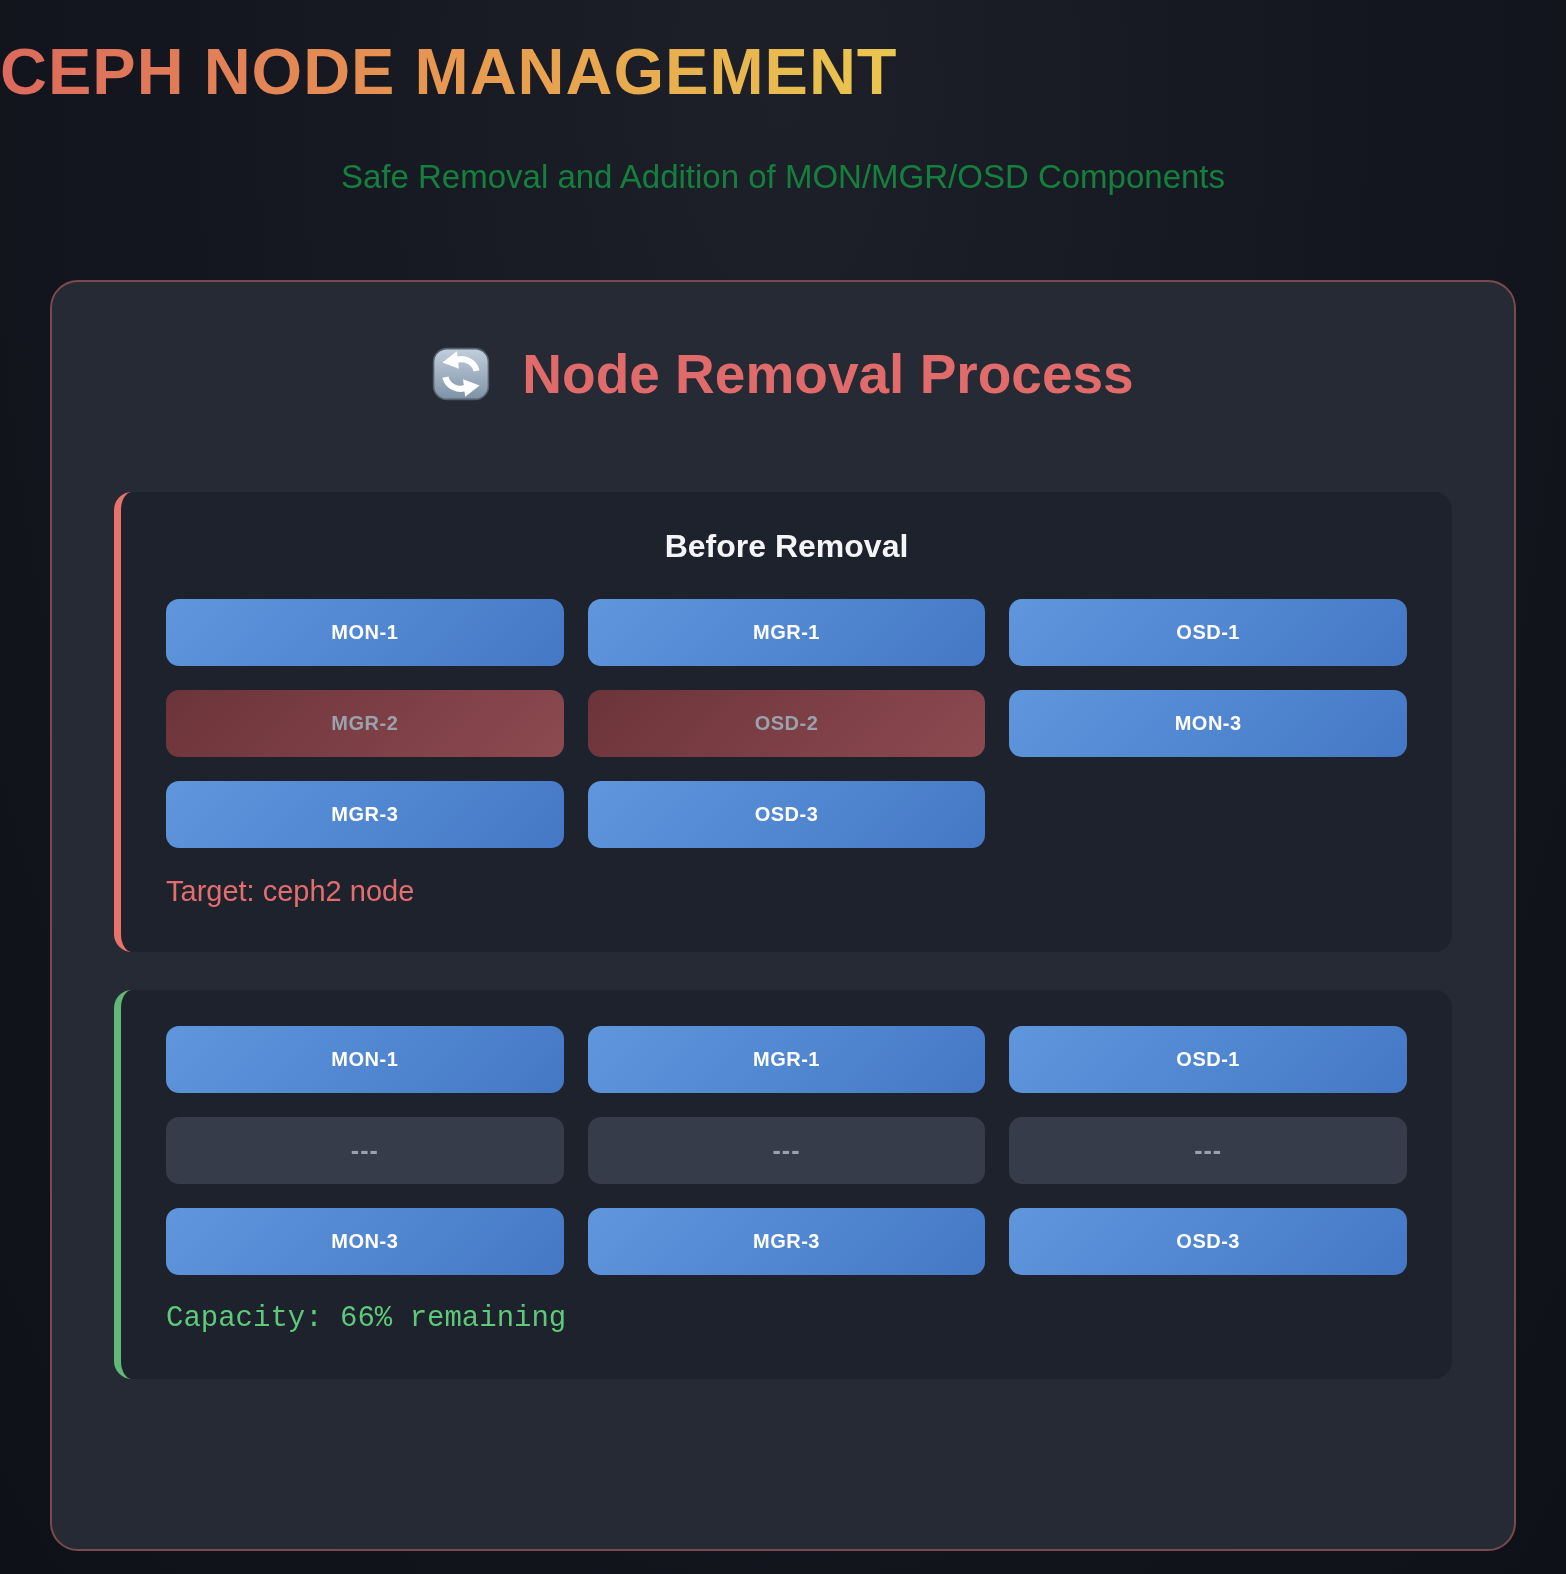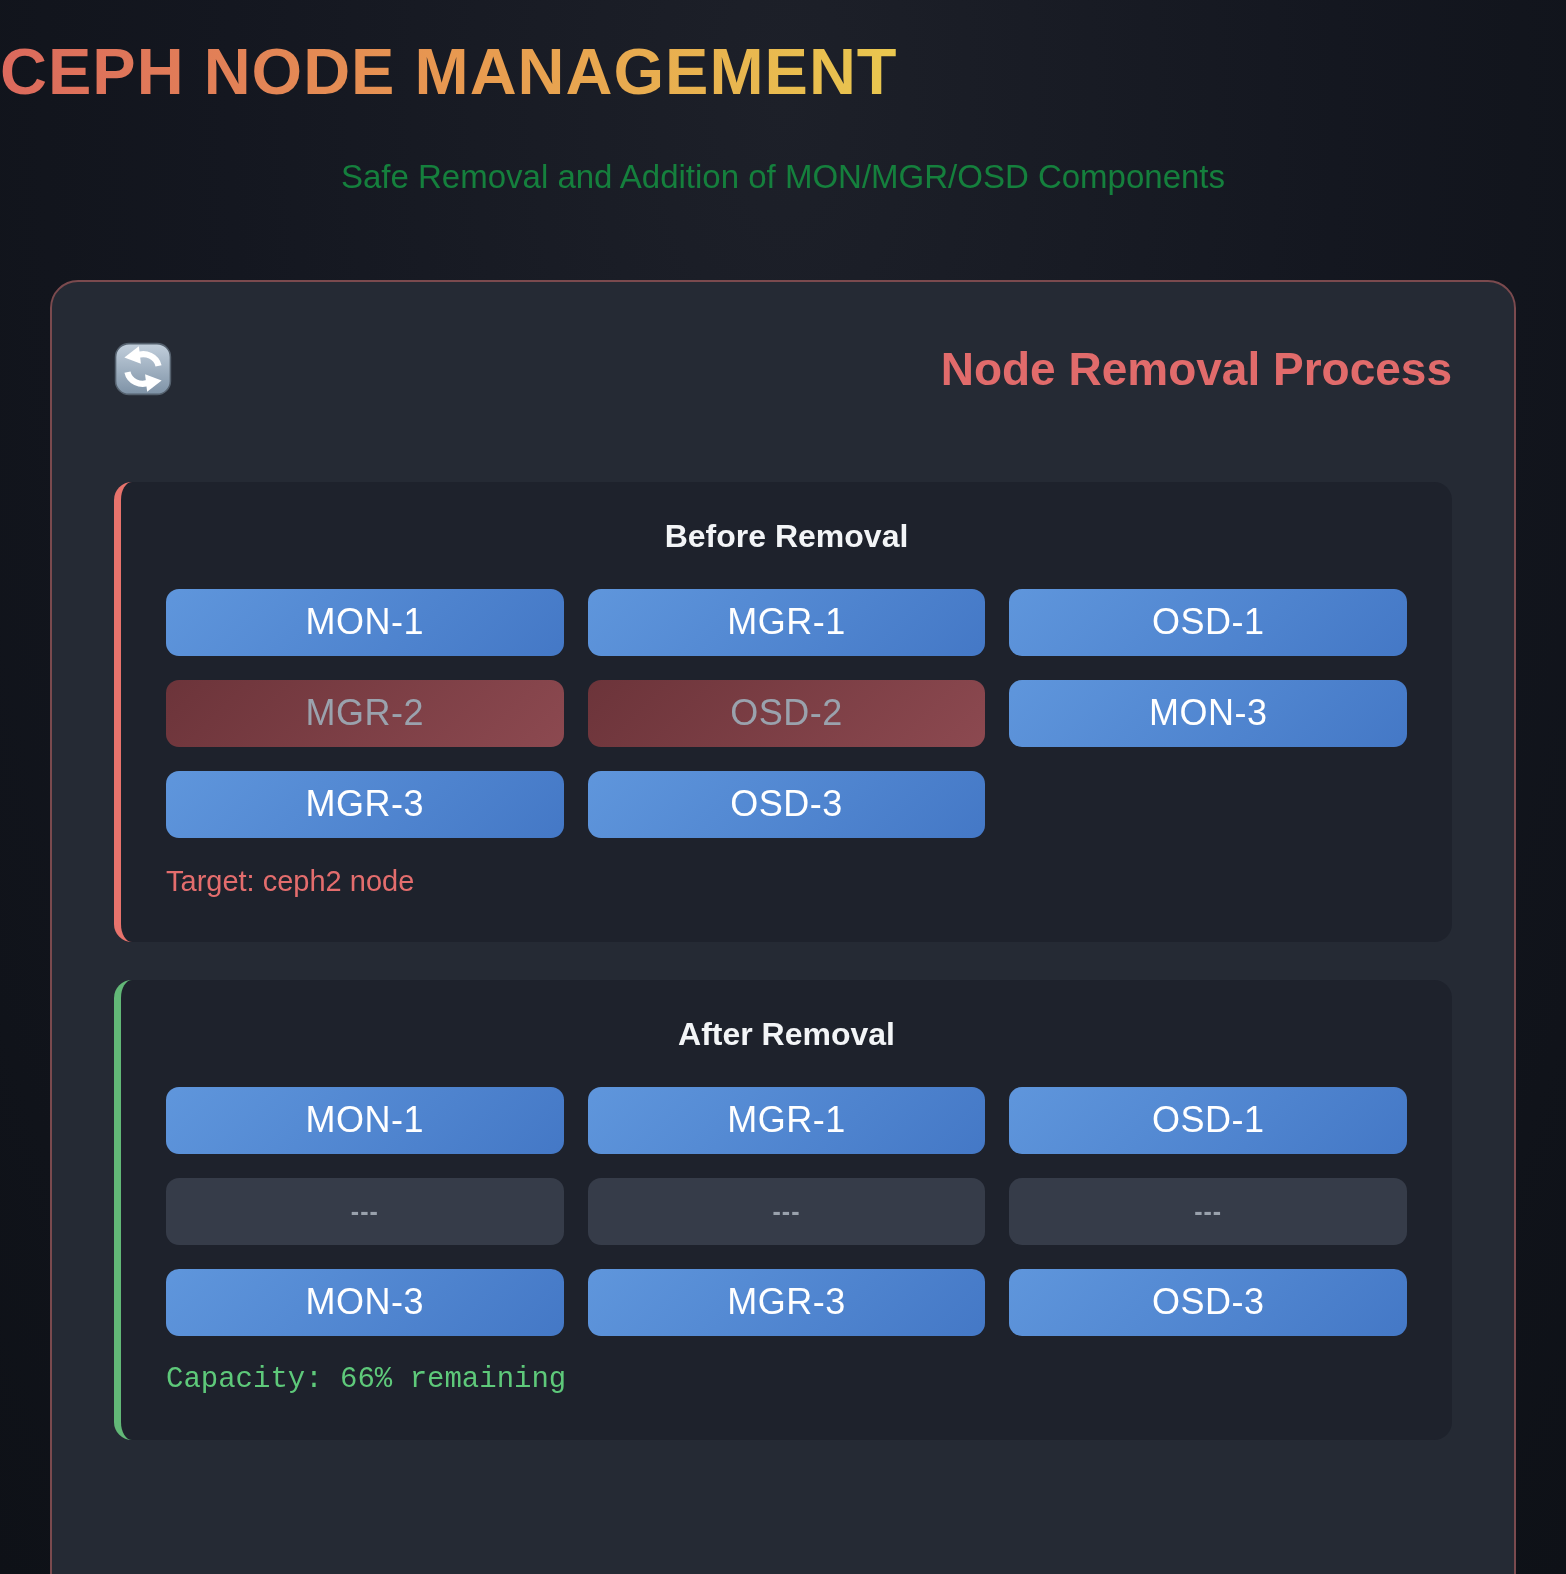--- a/index.html
+++ b/index.html
@@ -36,22 +36,22 @@
   
   .card {
     margin: 84px 50px 0;
     background: #252a34;
     border: 2px solid #7b4a4e;
     border-radius: 28px;
     padding: 60px 62px 170px;
   }
   .card-title {
     margin: 0 0 86px;
-    display: flex; align-items: center; justify-content: space-between; gap: 32px;
-    font-size: 46px; font-weight: 800;
+    display: flex; align-items: center; justify-content: center; gap: 32px;
+    font-size: 55px; font-weight: 800;
     color: #e16b6b;
   }
   .card-title .icon { display: inline-flex; flex: none; }
 
   
   .panel {
     background: #1e222c;
     border-radius: 18px;
     border-left: 7px solid;
     padding: 36px 45px 44px;
@@ -68,21 +68,21 @@
 
   .node-grid {
     display: grid;
     grid-template-columns: repeat(3, 1fr);
     gap: 24px;
   }
   .node {
     height: 67px;
     border-radius: 13px;
     display: flex; align-items: center; justify-content: center;
-    font-size: 36px; font-weight: 400; letter-spacing: 0.5px;
+    font-size: 20px; font-weight: 700; letter-spacing: 0.5px;
     color: #ffffff;
     background: linear-gradient(135deg, #5f96dc 0%, #4478c6 100%);
   }
   .node[data-state="removing"] {
     background: linear-gradient(135deg, #6c343a 0%, #8c4950 100%);
     color: #9aa2ad;
   }
   .node[data-state="empty"] {
     background: #363c49;
     color: #99a1ac;
@@ -137,21 +137,20 @@
       <div class="node" data-state="removing">MGR-2</div>
       <div class="node" data-state="removing">OSD-2</div>
       <div class="node" data-state="active">MON-3</div>
       <div class="node" data-state="active">MGR-3</div>
       <div class="node" data-state="active">OSD-3</div>
     </div>
     <p class="note target">Target: ceph2 node</p>
   </div>
 
   <div class="panel after">
-    <h3 class="panel-title">After Removal</h3>
     <div class="node-grid">
       <div class="node" data-state="active">MON-1</div>
       <div class="node" data-state="active">MGR-1</div>
       <div class="node" data-state="active">OSD-1</div>
       <div class="node" data-state="empty">---</div>
       <div class="node" data-state="empty">---</div>
       <div class="node" data-state="empty">---</div>
       <div class="node" data-state="active">MON-3</div>
       <div class="node" data-state="active">MGR-3</div>
       <div class="node" data-state="active">OSD-3</div>

